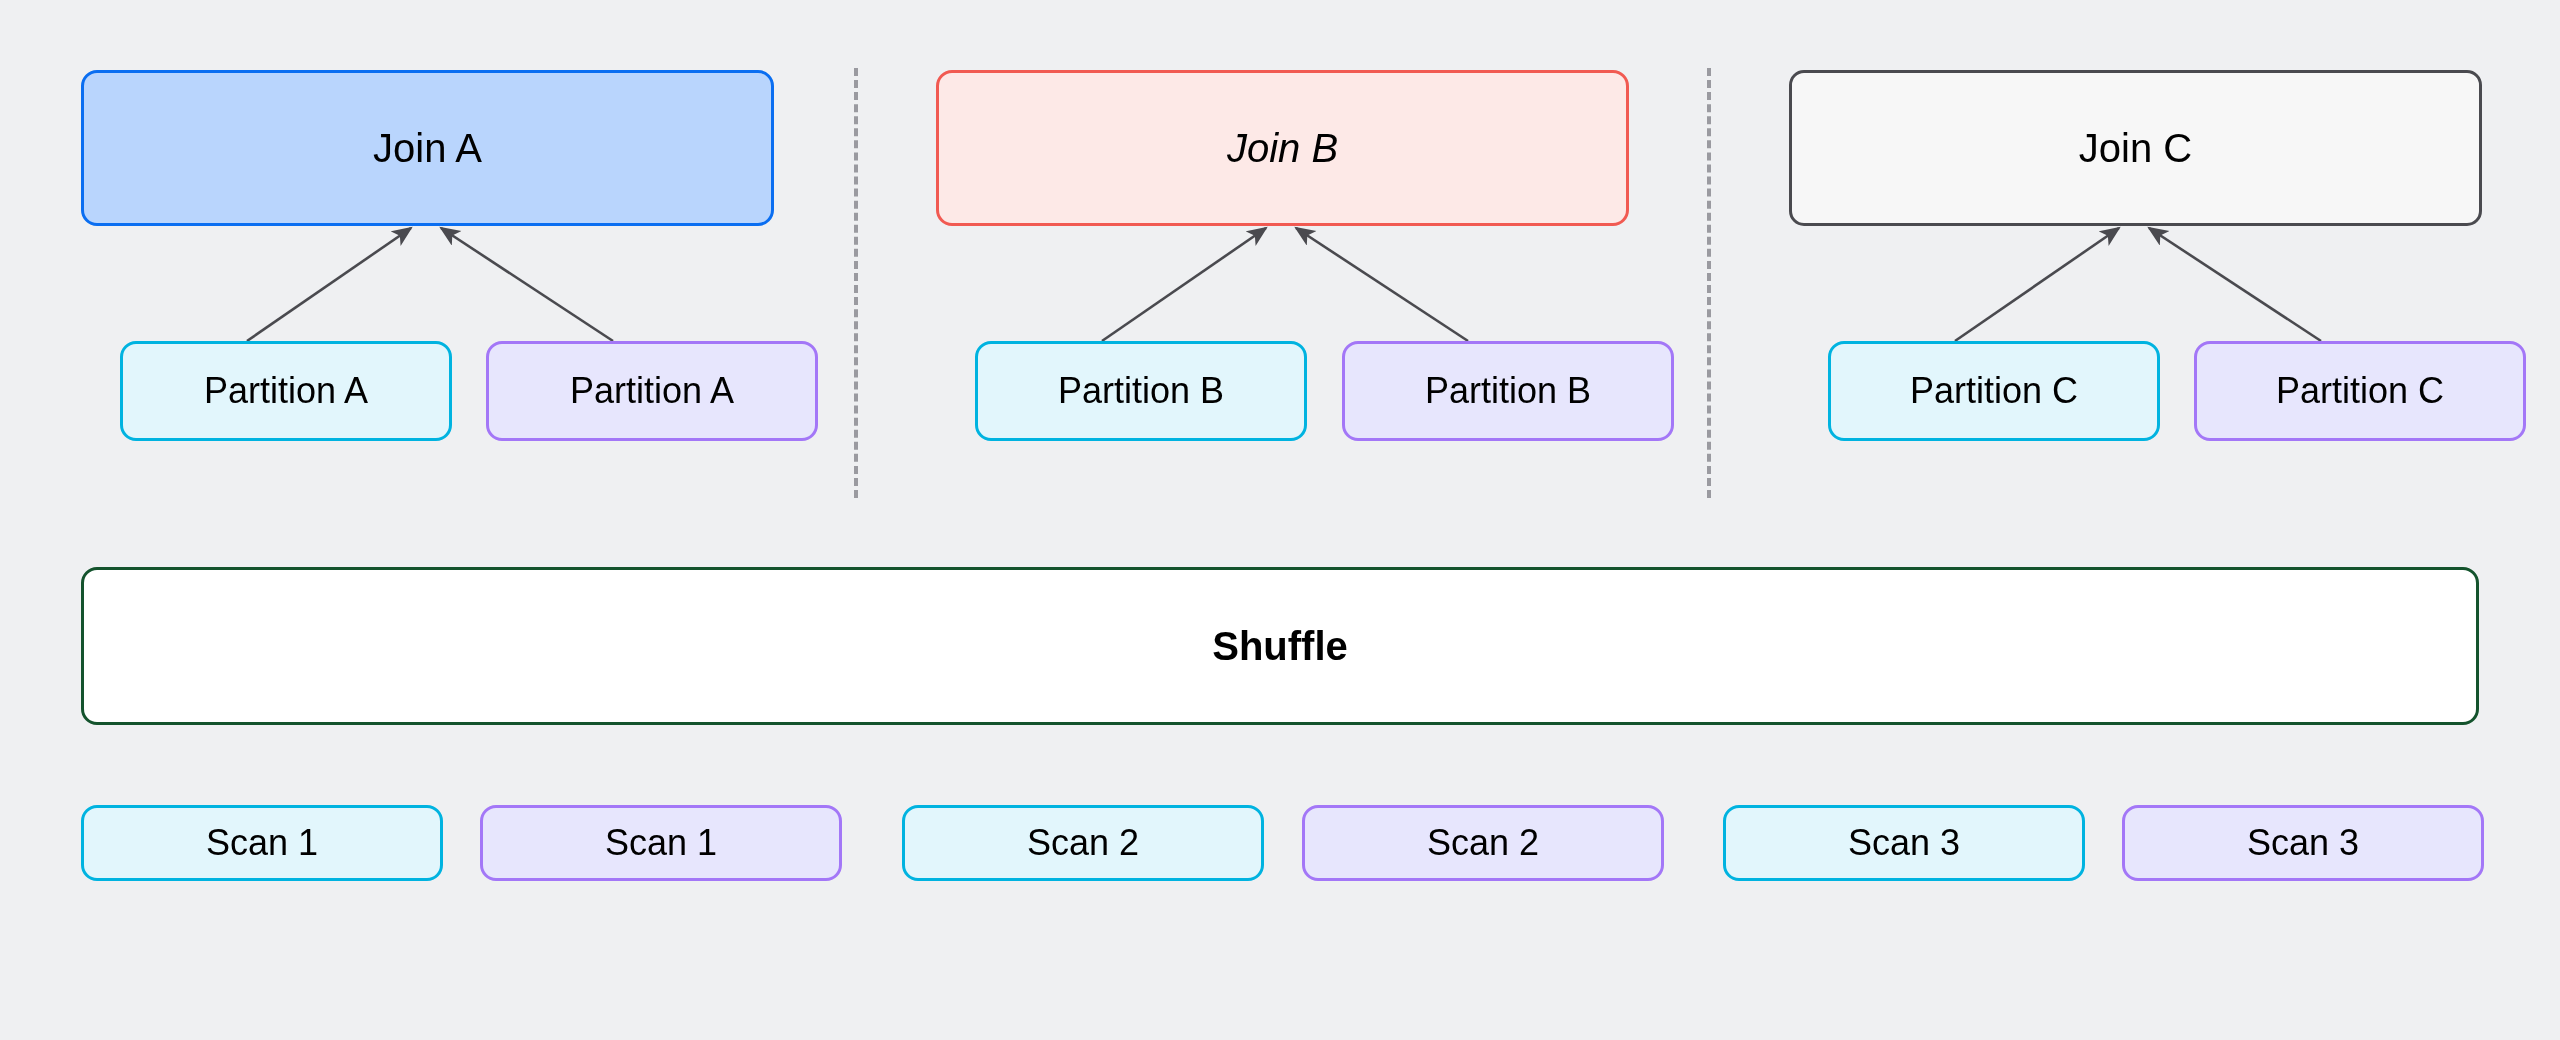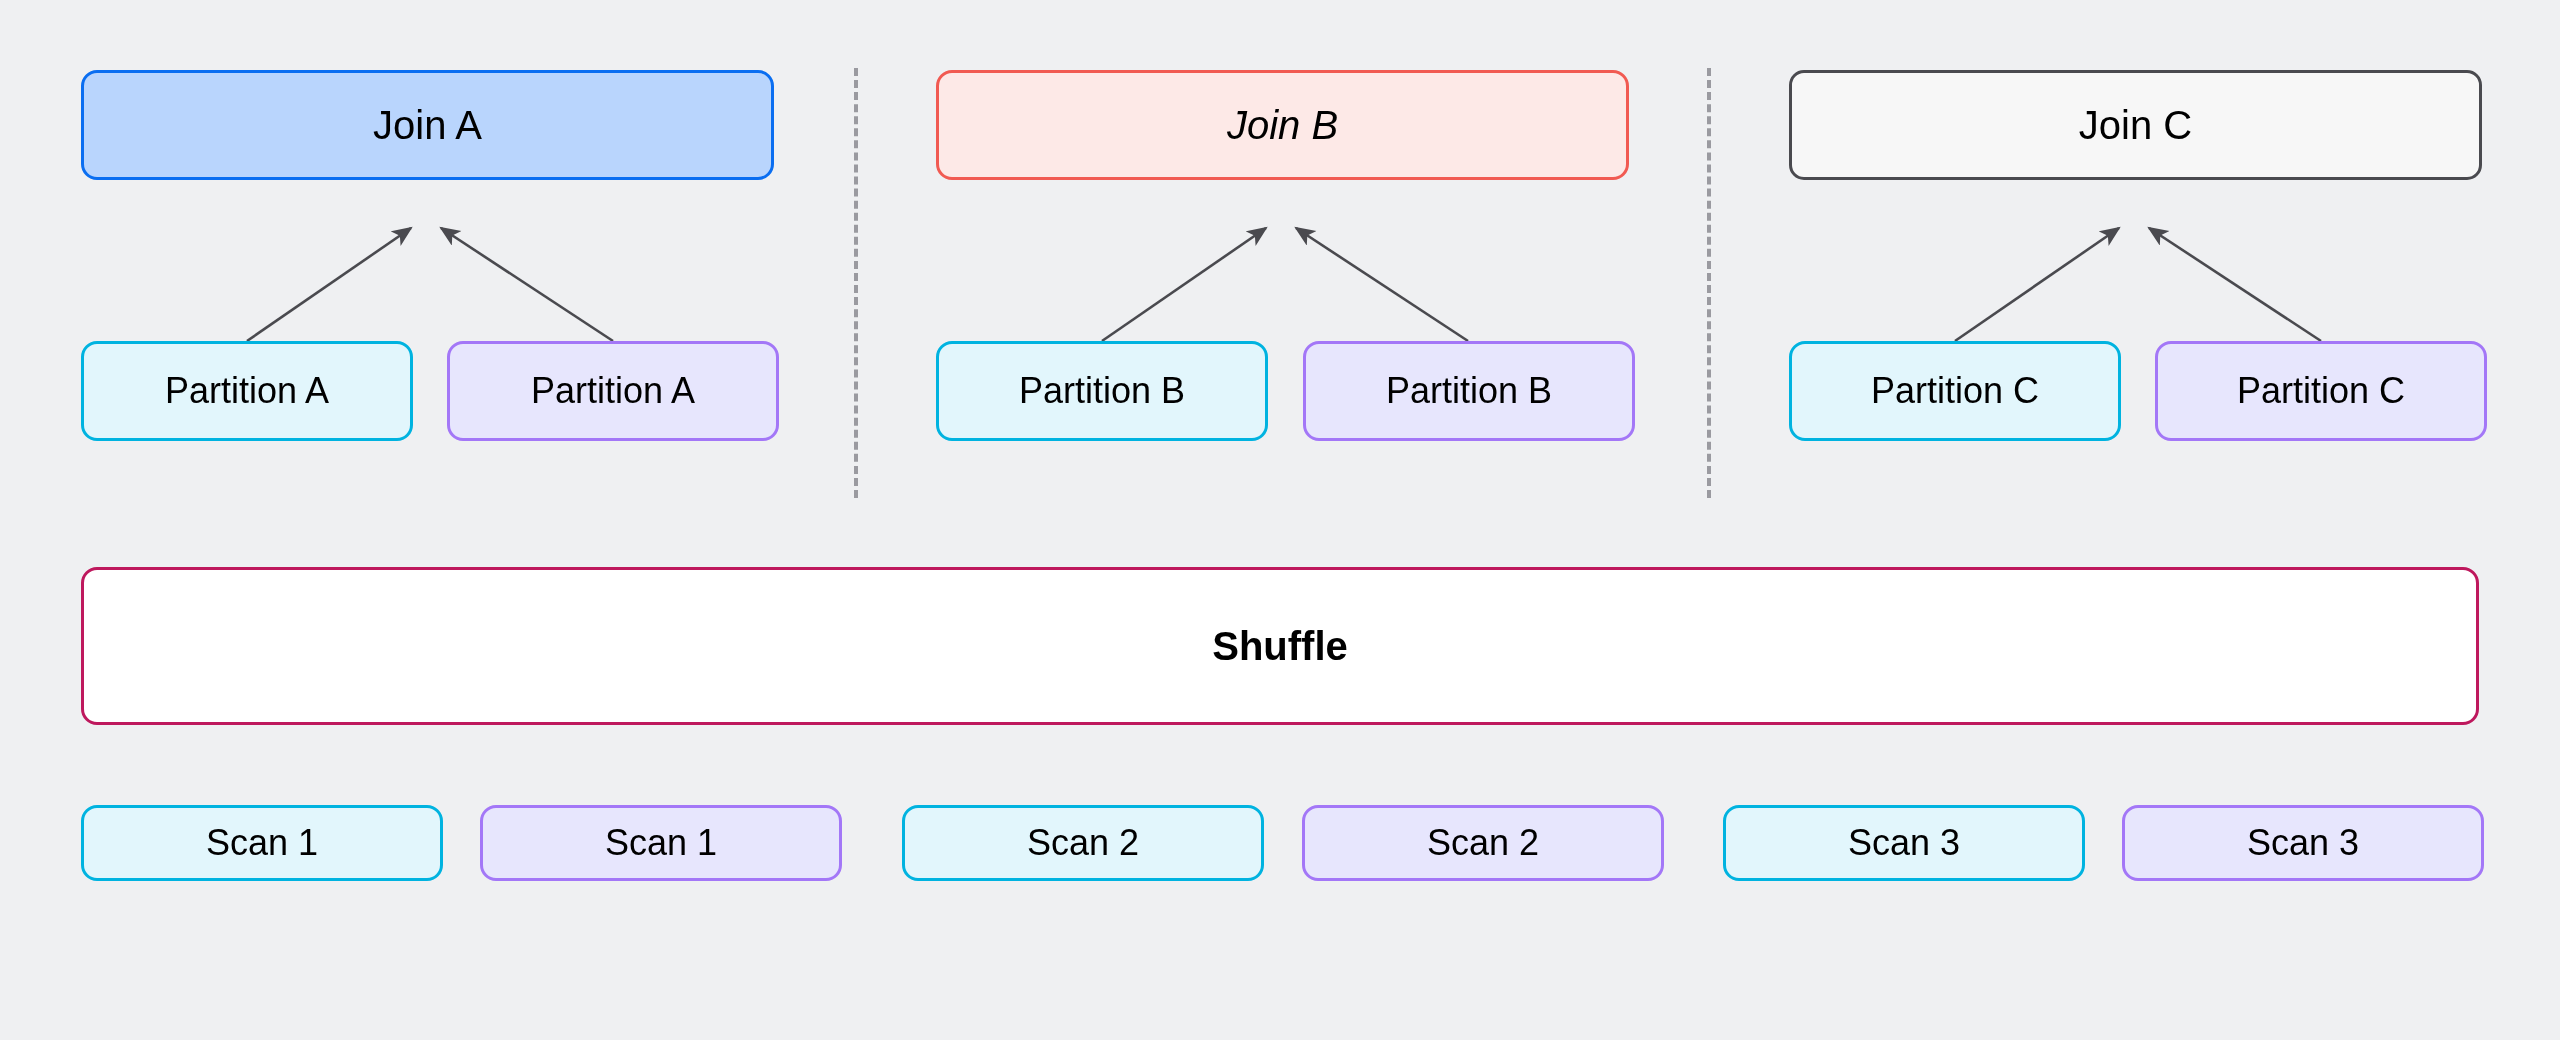--- a/index.html
+++ b/index.html
@@ -29,47 +29,47 @@
     justify-content: center;
     border-radius: 14px;
     color: #000000;
     text-align: center;
     line-height: 1.1;
     white-space: nowrap;
   }
 
   
   .join {
-    height: 110px;
+    height: 156px;
     border-width: 3px;
     border-style: solid;
     font-size: 40px;
     border-radius: 16px;
   }
   .join-a { background: #b9d5fd; border-color: #0a6ef1; }
   .join-b { background: #fde9e7; border-color: #f15a52; }
   .join-c { background: #f7f7f7; border-color: #4a4a4f; }
 
   
   .leaf {
     border-width: 3px;
     border-style: solid;
     font-size: 36px;
     border-radius: 16px;
   }
   .cyan   { background: #e2f6fc; border-color: #00b3e0; }
   .purple { background: #e7e6fd; border-color: #a377f7; }
 
-  .partition { height: 100px; }
+  .partition { height: 100px; margin-left: 39px; }
   .scan      { height: 76px; }
 
   
   .shuffle {
     background: #ffffff;
-    border: 3px solid #be185d;
+    border: 3px solid #14532d;
     border-radius: 16px;
     font-size: 40px;
     font-weight: bold;
   }
 
   
   .divider {
     position: absolute;
     width: 0;
     border-left: 4px dashed #9a9aa0;

